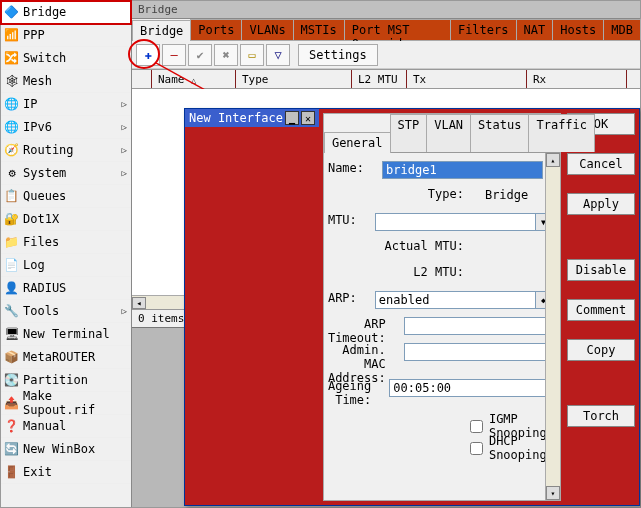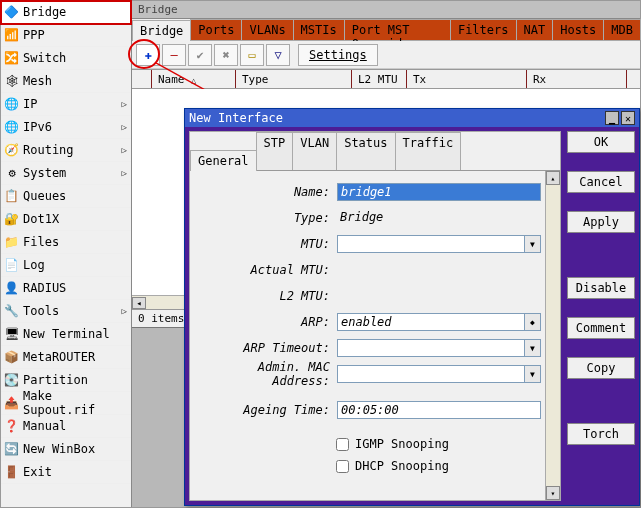--- a/index.html
+++ b/index.html
@@ -118,21 +118,20 @@
   }
   .settings-btn {
     height: 22px;
     padding: 0 10px;
     border: 1px solid #aaa;
     background: #f8f8f8;
     cursor: pointer;
     margin-left: 6px;
     display: flex;
     align-items: center;
-    text-decoration: underline;
   }
   .circle-callout {
     position: absolute;
     left: -4px;
     top: -2px;
     width: 32px;
     height: 30px;
     border: 2px solid #d00;
     border-radius: 50%;
     pointer-events: none;
@@ -192,23 +191,23 @@
     justify-content: center;
   }
   
   .dialog {
     position: absolute;
     left: 184px;
     top: 108px;
     width: 456px;
     height: 398px;
     border: 1px solid #003399;
-    background: #4c1d95;
-    display: flex;
-    flex-direction: column;
+    background: #b91c1c;
+    display: flex;
+    flex-direction: row;
     box-shadow: 2px 2px 4px rgba(0,0,0,0.3);
   }
   .dlg-title {
     height: 18px;
     background: #3a5fcd;
     color: #fff;
     display: flex;
     align-items: center;
     padding: 0 4px;
     font-size: 12px;
@@ -263,24 +262,23 @@
     margin-top: 17px;
   }
   .dlg-form {
     flex: 1;
     overflow-y: auto;
     overflow-x: hidden;
     padding: 8px 4px 4px 4px;
   }
   .form-row {
     display: flex;
-    align-items: center;
+    align-items: flex-start;
     height: 26px;
-    gap: 5px;
-    font-style: italic;
+    gap: 16px;
   }
   .form-row .lbl {
     width: 138px;
     text-align: right;
     padding-right: 2px;
   }
   .form-row .inp, .form-row .val {
     flex: 1;
     height: 18px;
     border: 1px solid #7f9db9;

